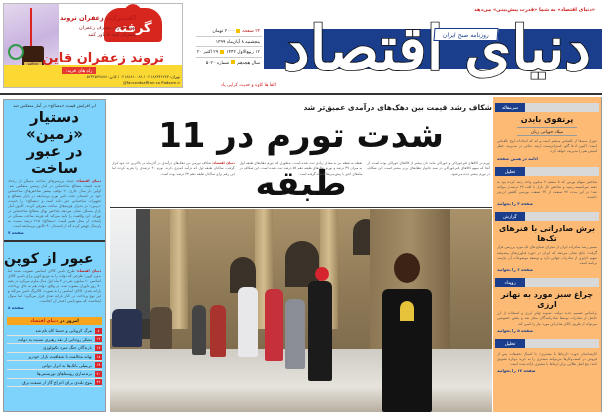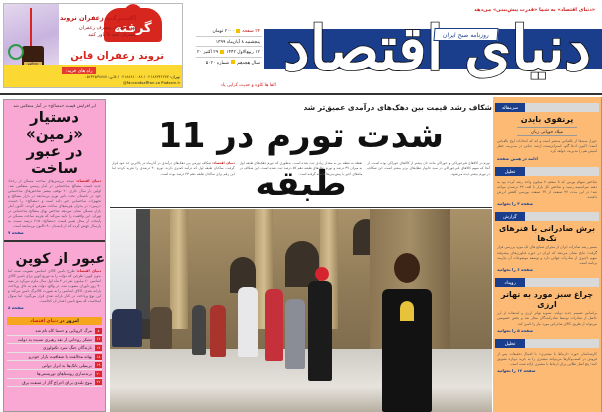--- a/index.html
+++ b/index.html
@@ -9,48 +9,48 @@
 
 .ad{position:absolute;left:3px;top:3px;width:180px;height:85px;border:1px solid #bbb;background:#fff;overflow:hidden}
 .ad-photo{position:absolute;left:0;top:0;width:55px;height:85px;background:linear-gradient(160deg,#e4d8ee 0%,#c9b3df 45%,#f2eef6 100%)}
 .ad-bottle{position:absolute;left:18px;top:42px;width:22px;height:38px;background:#3a1e10;border-radius:3px 3px 2px 2px}
 .ad-bottle-label{position:absolute;left:20px;top:58px;width:18px;height:14px;background:#d9b25a;font-size:3px;color:#3a1e10;text-align:center;direction:ltr}
 .ad-thread{position:absolute;left:26px;top:4px;width:2px;height:38px;background:#d22}
 .ad-logo{position:absolute;right:20px;top:4px;width:58px;height:34px;background:#d7261e;border-radius:16px 16px 4px 4px;color:#fff;font-size:13px;font-weight:bold;text-align:center;line-height:40px}
 .ad-logo-leaf{position:absolute;right:40px;top:0px;width:18px;height:12px;background:#d7261e;border-radius:9px 9px 0 0}
 .ad-headline{position:absolute;left:42px;top:10px;width:90px;font-size:6.5px;color:#c11a1a;font-weight:bold;text-align:right;line-height:8px}
 .ad-sub{position:absolute;left:42px;top:20px;width:90px;font-size:5px;color:#8a1d1d;text-align:right;line-height:6.5px}
-.ad-brand{position:absolute;right:18px;top:46px;font-size:10px;color:#d7261e;font-weight:bold}
+.ad-brand{position:absolute;right:18px;top:46px;font-size:13px;color:#d7261e;font-weight:bold}
 .ad-strip{position:absolute;left:0;bottom:0;width:180px;height:22px;background:#fbd832}
 .ad-strip-tag{position:absolute;left:58px;top:2px;background:#e63a2e;color:#fff;font-size:4.5px;padding:0 4px;line-height:7px}
 .ad-strip-line{position:absolute;left:58px;width:118px;font-size:3.8px;color:#333;text-align:right;line-height:5px;direction:ltr}
 .ad-url{position:absolute;right:42px;top:62px;font-size:4px;color:#333;direction:ltr;line-height:5px;text-align:center}
 .ad-badge{position:absolute;left:4px;top:40px;width:16px;height:16px;border:2px solid #2d9a45;border-radius:50%}
 
 .date-box{position:absolute;left:196px;top:26px;width:66px;height:42px;font-size:4.5px;color:#222;direction:rtl}
 .date-row{height:10.5px;border-bottom:1px solid #ccc;text-align:right;padding-right:2px;line-height:10px;white-space:nowrap;overflow:hidden}
 .date-row .dot{display:inline-block;width:4px;height:4px;background:#f2c200;margin:0 2px;vertical-align:middle}
 .date-row .red{color:#c21d1d}
 
 .mast-bar{position:absolute;left:264px;top:29px;width:338px;height:40px;background:#1a3e8c}
 .mast-title{position:absolute;left:272px;top:6px;width:330px;height:84px;font-family:"DejaVu Serif",serif;font-size:60px;color:#fff;-webkit-text-stroke:1.6px #111;text-align:center;line-height:84px;letter-spacing:-2px;font-weight:bold;direction:rtl;paint-order:stroke fill}
 .mast-sub{position:absolute;left:434px;top:28px;width:64px;height:13px;background:#fff;border:1px solid #1a3e8c;font-size:6px;color:#1a3e8c;text-align:center;line-height:12px;transform:skewX(-5deg)}
 .mast-slogan{position:absolute;left:415px;top:6px;width:180px;font-size:5px;color:#d11f1f;font-weight:bold;text-align:right}
 .mast-note{position:absolute;left:196px;top:82px;width:80px;font-size:4.5px;color:#d11f1f;text-align:right}
 .mast-rule{position:absolute;left:0;top:93px;width:602px;height:2px;background:#333}
 
 
-.col-left{position:absolute;left:3px;top:99px;width:103px;height:313px;border:1px solid #999;background:#f9a8d4}
+.col-left{position:absolute;left:3px;top:99px;width:103px;height:313px;border:1px solid #999;background:#7dd3fc}
 .lead-kicker{font-size:4.2px;color:#333;text-align:center;padding:3px 2px 1px}
 .lead-title{font-size:15px;font-weight:bold;color:#111;text-align:center;line-height:17px;font-family:"DejaVu Sans",sans-serif;letter-spacing:-0.5px}
 .body-text{font-size:3.6px;color:#555;text-align:justify;line-height:5px;padding:2px 4px 0}
 .body-text b{color:#c11a1a}
 .more-link{font-size:4px;color:#1a3e8c;text-align:left;padding:1px 4px;font-weight:bold}
 .col-divider{height:2px;background:#333;margin:4px 0 2px}
-.lead2-title{font-size:14px;font-weight:bold;color:#111;text-align:right;line-height:17px;margin-top:8px;letter-spacing:-0.5px}
+.lead2-title{font-size:14px;font-weight:bold;color:#111;text-align:left;line-height:17px;margin-top:8px;letter-spacing:-0.5px}
 .today-head{margin:6px 3px 2px;height:8px;background:#f7a51c;font-size:4.5px;color:#222;text-align:center;line-height:8px;font-weight:bold}
 .today-head span{color:#c11a1a}
 .today-item{display:flex;align-items:center;justify-content:flex-start;height:8.6px;margin:0 3px;border-bottom:1px solid #e3e3e3;font-size:4.2px;color:#222}
 .today-num{width:7px;height:6px;background:#d8272d;color:#fff;font-size:3.6px;text-align:center;line-height:6px;margin-left:3px;flex:none}
 
 
 .col-center{position:absolute;left:110px;top:97px;width:382px;height:315px}
 .center-kicker{position:absolute;left:0;top:6px;width:382px;font-size:7.5px;color:#222;font-weight:bold}
 .center-title{position:absolute;left:0;top:14px;width:382px;font-size:34px;font-weight:bold;color:#111;text-align:center;line-height:48px;letter-spacing:-1px}
 .center-body{position:absolute;left:0;top:64px;width:382px;height:44px;display:flex;flex-direction:row;gap:5px;padding:0 2px}

